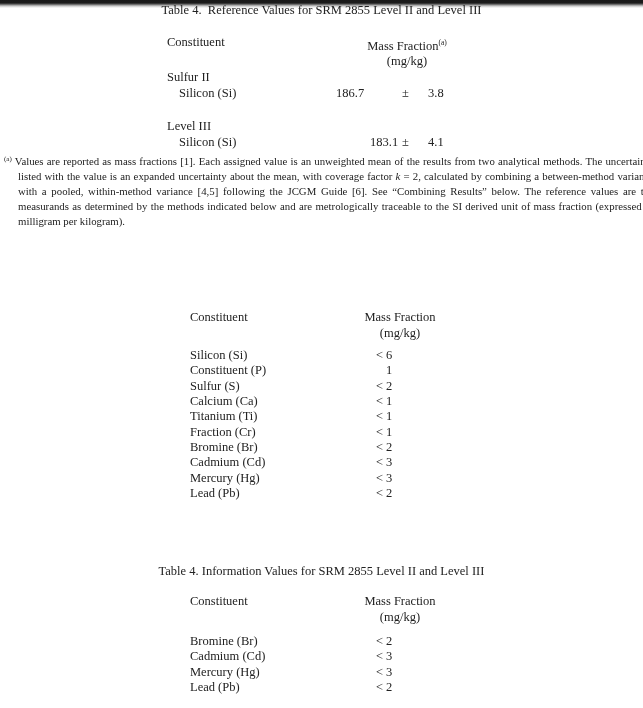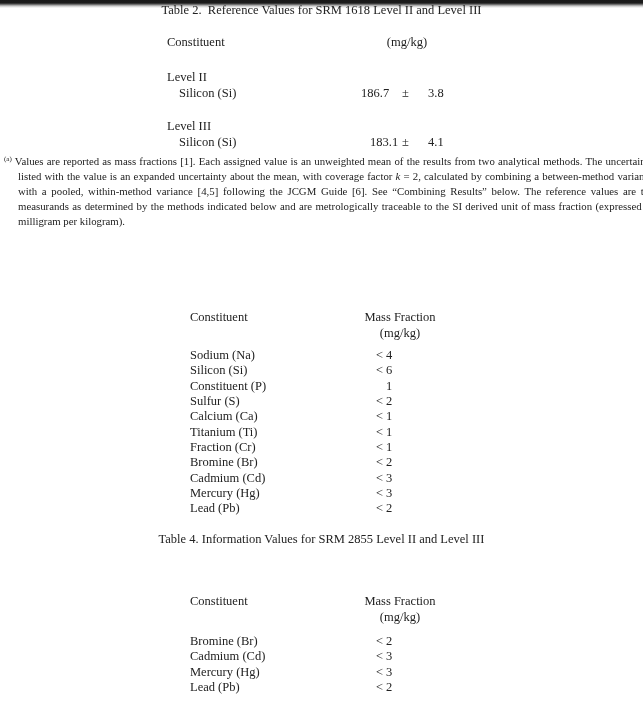--- a/index.html
+++ b/index.html
@@ -38,63 +38,63 @@
   .row .val { position: absolute; left: 186px; top: 0; white-space: pre; }
   .row .pfx { display: inline-block; width: 10px; }
 </style>
 </head>
 <body>
 
 <div class="page">
 
   <div class="top-bar"></div>
 
-  <div class="title" style="top:3px">Table 2.  Reference Values for SRM 1618 Level II and Level III</div>
+  <div class="title" style="top:3px">Table 4.  Reference Values for SRM 2855 Level II and Level III</div>
 
   <span class="abs" style="left:167px; top:35px">Constituent</span>
   <div class="mf-block" style="left:352px; top:35px; width:110px">
+    <div><span>Mass Fraction</span><span class="sup">(a)</span></div>
     <div>(mg/kg)</div>
   </div>
 
-  <span class="abs" style="left:167px; top:70px">Level II</span>
+  <span class="abs" style="left:167px; top:70px">Sulfur II</span>
   <span class="abs" style="left:179px; top:86px">Silicon (Si)</span>
-  <span class="abs" style="left:361px; top:86px">186.7</span>
+  <span class="abs" style="left:336px; top:86px">186.7</span>
   <span class="abs" style="left:402px; top:86px">±</span>
   <span class="abs" style="left:428px; top:86px">3.8</span>
 
   <span class="abs" style="left:167px; top:119px">Level III</span>
   <span class="abs" style="left:179px; top:135px">Silicon (Si)</span>
   <span class="abs" style="left:370px; top:135px">183.1</span>
   <span class="abs" style="left:402px; top:135px">±</span>
   <span class="abs" style="left:428px; top:135px">4.1</span>
 
   <div class="footnote"><span class="sup">(a)</span><span> Values are reported as mass fractions [1].  Each assigned value is an unweighted mean of the results from two analytical methods.  The uncertainty listed with the value is an expanded uncertainty about the mean, with coverage factor </span><i>k</i><span> = 2, calculated by combining a between-method variance with a pooled, within-method variance [4,5] following the JCGM Guide [6].  See “Combining Results” below.  The reference values are the measurands as determined by the methods indicated below and are metrologically traceable to the SI derived unit of mass fraction (expressed as milligram per kilogram).</span></div>
 
 
   <span class="abs" style="left:190px; top:310px">Constituent</span>
   <div class="mf-block" style="left:350px; top:310px; width:100px">
     <div>Mass Fraction</div>
     <div>(mg/kg)</div>
   </div>
 
   <div class="rows" style="top:348px">
-    <div class="row"><span class="cname">Sodium (Na)</span><span class="val"><span class="pfx">&lt;</span><span>4</span></span></div>
     <div class="row"><span class="cname">Silicon (Si)</span><span class="val"><span class="pfx">&lt;</span><span>6</span></span></div>
     <div class="row"><span class="cname">Constituent (P)</span><span class="val"><span class="pfx"></span><span>1</span></span></div>
     <div class="row"><span class="cname">Sulfur (S)</span><span class="val"><span class="pfx">&lt;</span><span>2</span></span></div>
     <div class="row"><span class="cname">Calcium (Ca)</span><span class="val"><span class="pfx">&lt;</span><span>1</span></span></div>
     <div class="row"><span class="cname">Titanium (Ti)</span><span class="val"><span class="pfx">&lt;</span><span>1</span></span></div>
     <div class="row"><span class="cname">Fraction (Cr)</span><span class="val"><span class="pfx">&lt;</span><span>1</span></span></div>
     <div class="row"><span class="cname">Bromine (Br)</span><span class="val"><span class="pfx">&lt;</span><span>2</span></span></div>
     <div class="row"><span class="cname">Cadmium (Cd)</span><span class="val"><span class="pfx">&lt;</span><span>3</span></span></div>
     <div class="row"><span class="cname">Mercury (Hg)</span><span class="val"><span class="pfx">&lt;</span><span>3</span></span></div>
     <div class="row"><span class="cname">Lead (Pb)</span><span class="val"><span class="pfx">&lt;</span><span>2</span></span></div>
   </div>
 
-  <div class="title" style="top:532px">Table 4. Information Values for SRM 2855 Level II and Level III</div>
+  <div class="title" style="top:564px">Table 4. Information Values for SRM 2855 Level II and Level III</div>
 
   <span class="abs" style="left:190px; top:594px">Constituent</span>
   <div class="mf-block" style="left:350px; top:594px; width:100px">
     <div>Mass Fraction</div>
     <div>(mg/kg)</div>
   </div>
 
   <div class="rows" style="top:634px">
     <div class="row"><span class="cname">Bromine (Br)</span><span class="val"><span class="pfx">&lt;</span><span>2</span></span></div>
     <div class="row"><span class="cname">Cadmium (Cd)</span><span class="val"><span class="pfx">&lt;</span><span>3</span></span></div>

